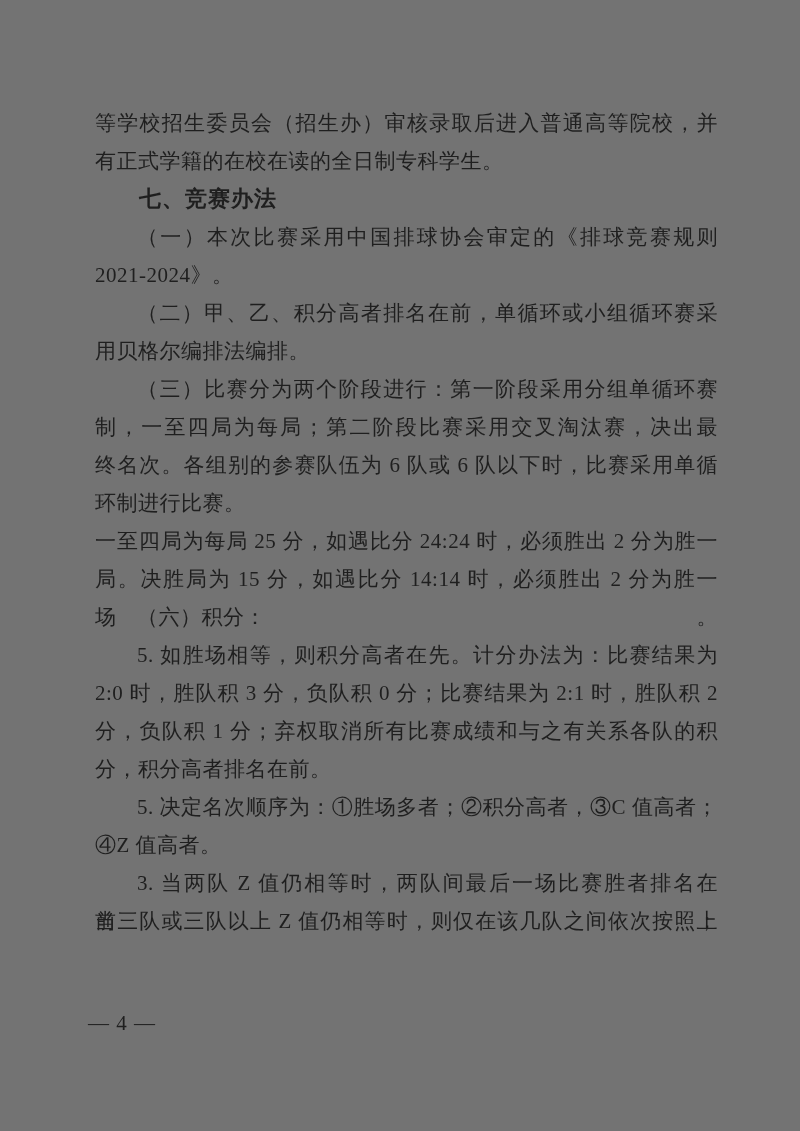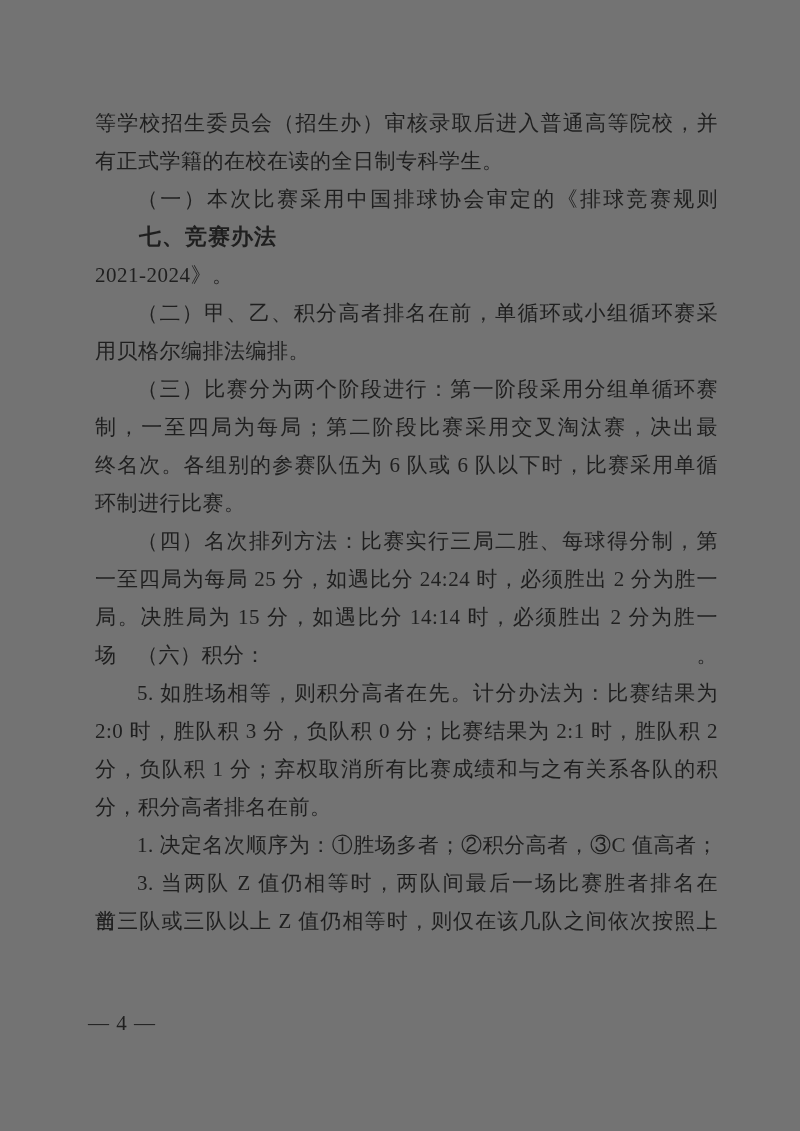--- a/index.html
+++ b/index.html
@@ -55,35 +55,35 @@
     color: #1f1f1f;
   }
 </style>
 </head>
 <body>
 
 <div class="page">
   <div class="content" id="lines-container">
       <div class="line fill">等学校招生委员会（招生办）审核录取后进入普通高等院校，并</div>
       <div class="line">有正式学籍的在校在读的全日制专科学生。</div>
+      <div class="line heading indent">七、竞赛办法</div>
       <div class="line indent fill">（一）本次比赛采用中国排球协会审定的《排球竞赛规则</div>
-      <div class="line heading indent">七、竞赛办法</div>
       <div class="line">2021-2024》。</div>
       <div class="line indent fill">（二）甲、乙、积分高者排名在前，单循环或小组循环赛采</div>
       <div class="line">用贝格尔编排法编排。</div>
       <div class="line indent fill">（三）比赛分为两个阶段进行：第一阶段采用分组单循环赛</div>
       <div class="line fill">制，一至四局为每局；第二阶段比赛采用交叉淘汰赛，决出最</div>
       <div class="line fill">终名次。各组别的参赛队伍为 6 队或 6 队以下时，比赛采用单循</div>
       <div class="line">环制进行比赛。</div>
-      <div class="line indent fill">（四）名次排列方法：比赛实行三局二胜、每球得分制，第</div>
       <div class="line fill">一至四局为每局 25 分，如遇比分 24:24 时，必须胜出 2 分为胜一</div>
       <div class="line fill">局。决胜局为 15 分，如遇比分 14:14 时，必须胜出 2 分为胜一场。</div>
       <div class="line indent">（六）积分：</div>
       <div class="line indent fill">5. 如胜场相等，则积分高者在先。计分办法为：比赛结果为</div>
       <div class="line fill">2:0 时，胜队积 3 分，负队积 0 分；比赛结果为 2:1 时，胜队积 2</div>
       <div class="line fill">分，负队积 1 分；弃权取消所有比赛成绩和与之有关系各队的积</div>
       <div class="line">分，积分高者排名在前。</div>
-      <div class="line indent fill">1. 决定名次顺序为：①胜场多者；②积分高者，③C 值高者；</div>
+      <div class="line indent fill">5. 决定名次顺序为：①胜场多者；②积分高者，③C 值高者；</div>
+      <div class="line">④Z 值高者。</div>
       <div class="line indent fill">3. 当两队 Z 值仍相等时，两队间最后一场比赛胜者排名在前；</div>
       <div class="line fill">当三队或三队以上 Z 值仍相等时，则仅在该几队之间依次按照上</div>
     </div>
   <div class="footer">— 4 —</div>
 </div>
 
 </body></html>

